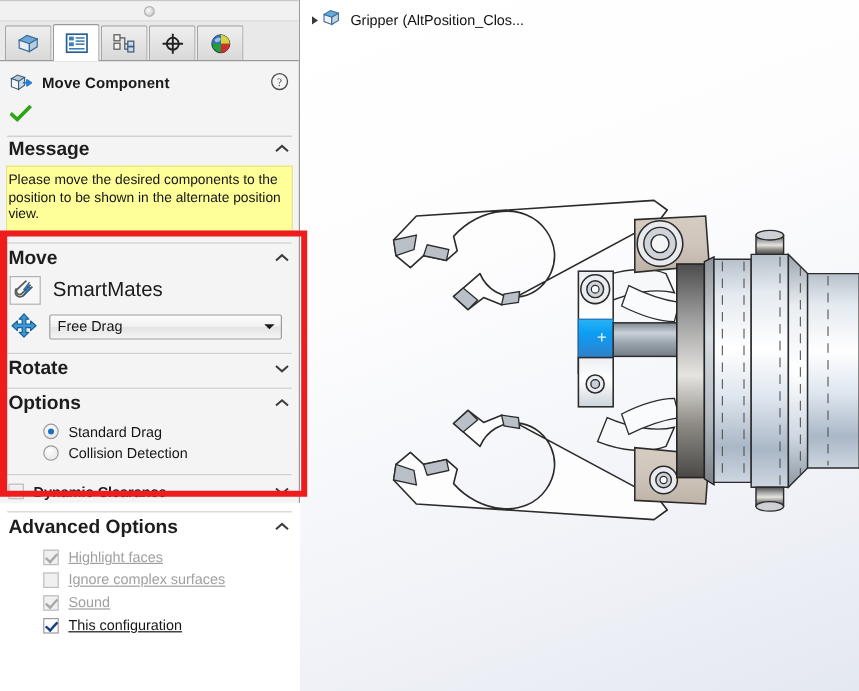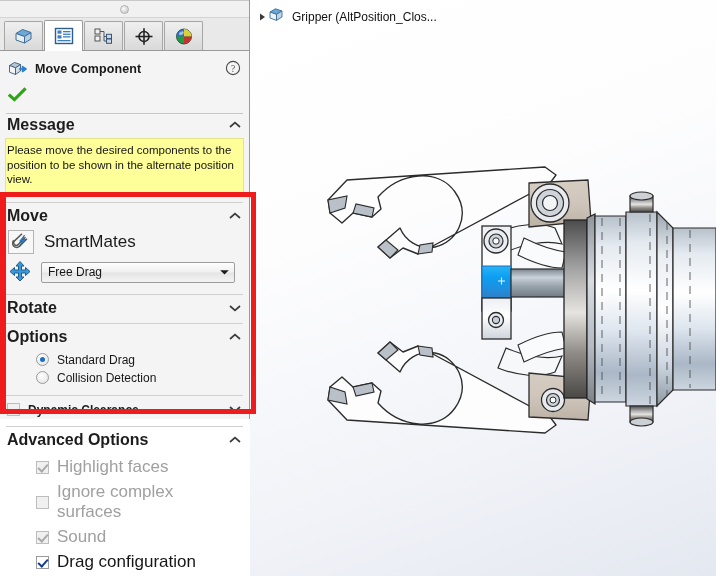--- a/index.html
+++ b/index.html
@@ -134,21 +134,21 @@
     border: 1px solid #9b9b9b; background: #ffffff;
     position: relative; cursor: pointer;
   }
   .chk.checked::after {
     content: ""; position: absolute; left: 3px; top: 0px;
     width: 4px; height: 8px; border: solid #143e8c;
     border-width: 0 2px 2px 0; transform: rotate(42deg);
   }
   .chk.disabled { background: #f0f0f0; border-color: #bdbdbd; }
   .chk.disabled.checked::after { border-color: #a9a9a9; }
-  .chk-label { margin-left: 8px; font-size: 17px; color: #161616; }
+  .chk-label { margin-left: 8px; font-size: 12px; color: #161616; text-decoration: underline; }
   .chk-label.dim { color: #a0a0a0; }
 
   
   .sec-head-chk { display: flex; align-items: center; height: 24px; padding: 0 7px; }
   .sec-head-chk .chk { margin-right: 8px; }
   .sec-head-chk .t { font-weight: bold; color: #1d1d1d; font-size: 12px; }
   .sec-head-chk .chev { margin-left: auto; }
 
   
   #red-box {
@@ -382,21 +382,21 @@
       <div class="chk-row">
         <span class="chk disabled"></span>
         <span class="chk-label dim">Ignore complex surfaces</span>
       </div>
       <div class="chk-row">
         <span class="chk disabled checked"></span>
         <span class="chk-label dim">Sound</span>
       </div>
       <div class="chk-row">
         <span class="chk checked"></span>
-        <span class="chk-label">Drag configuration</span>
+        <span class="chk-label">This configuration</span>
       </div>
     </div>
 
     <div id="red-box"></div>
   </div>
 
   <div id="splitter">
     <div class="split-dot"></div>
     <div class="split-line"></div>
   </div>

